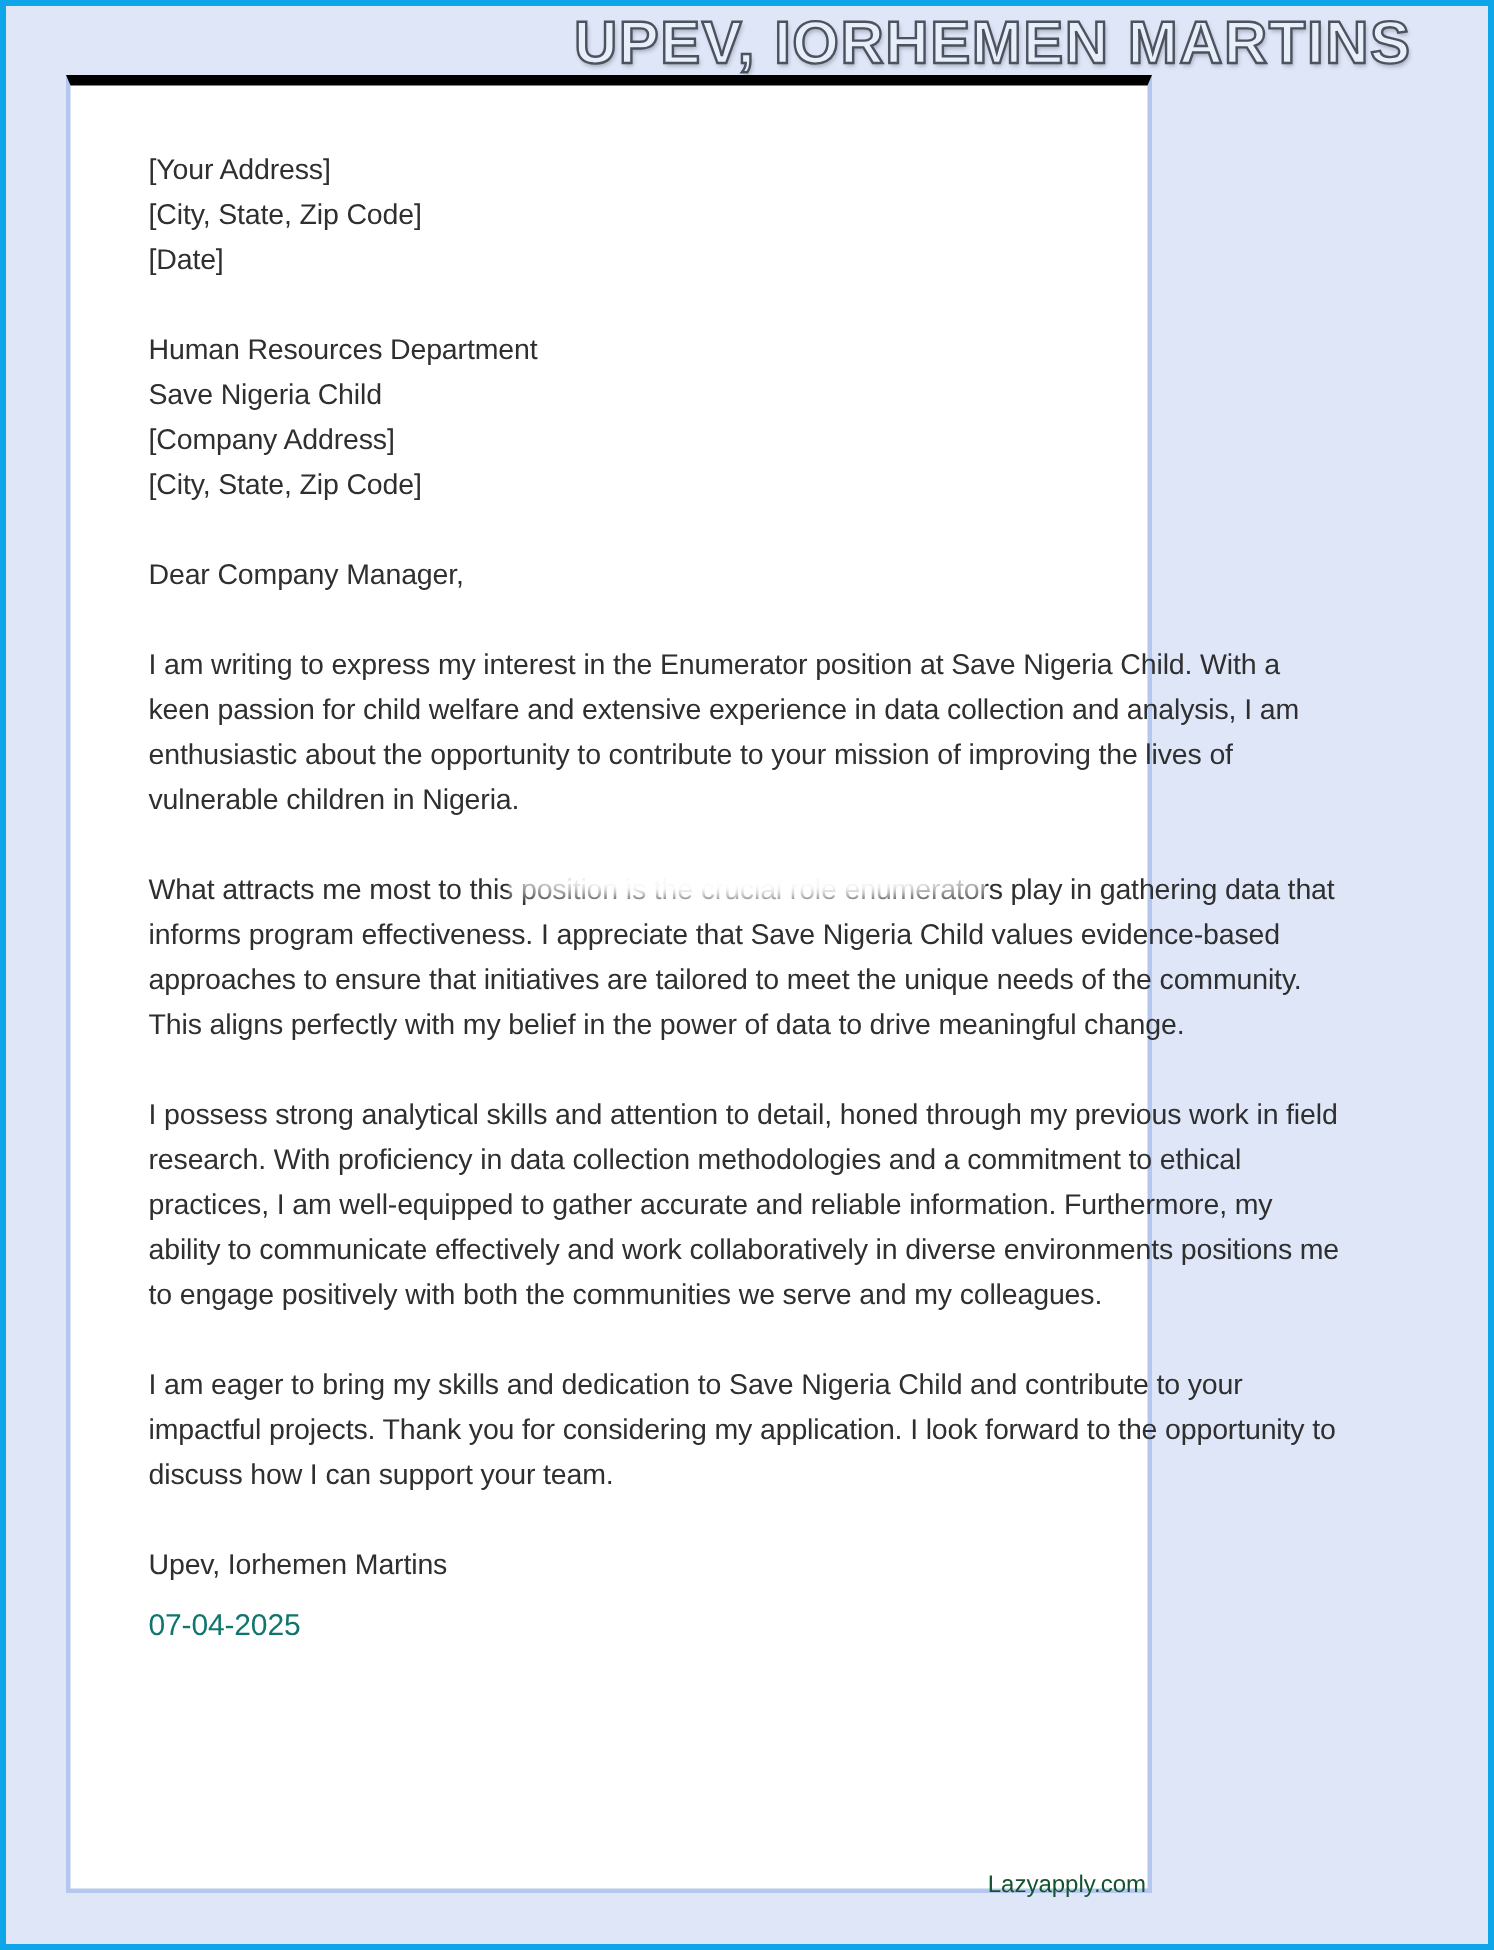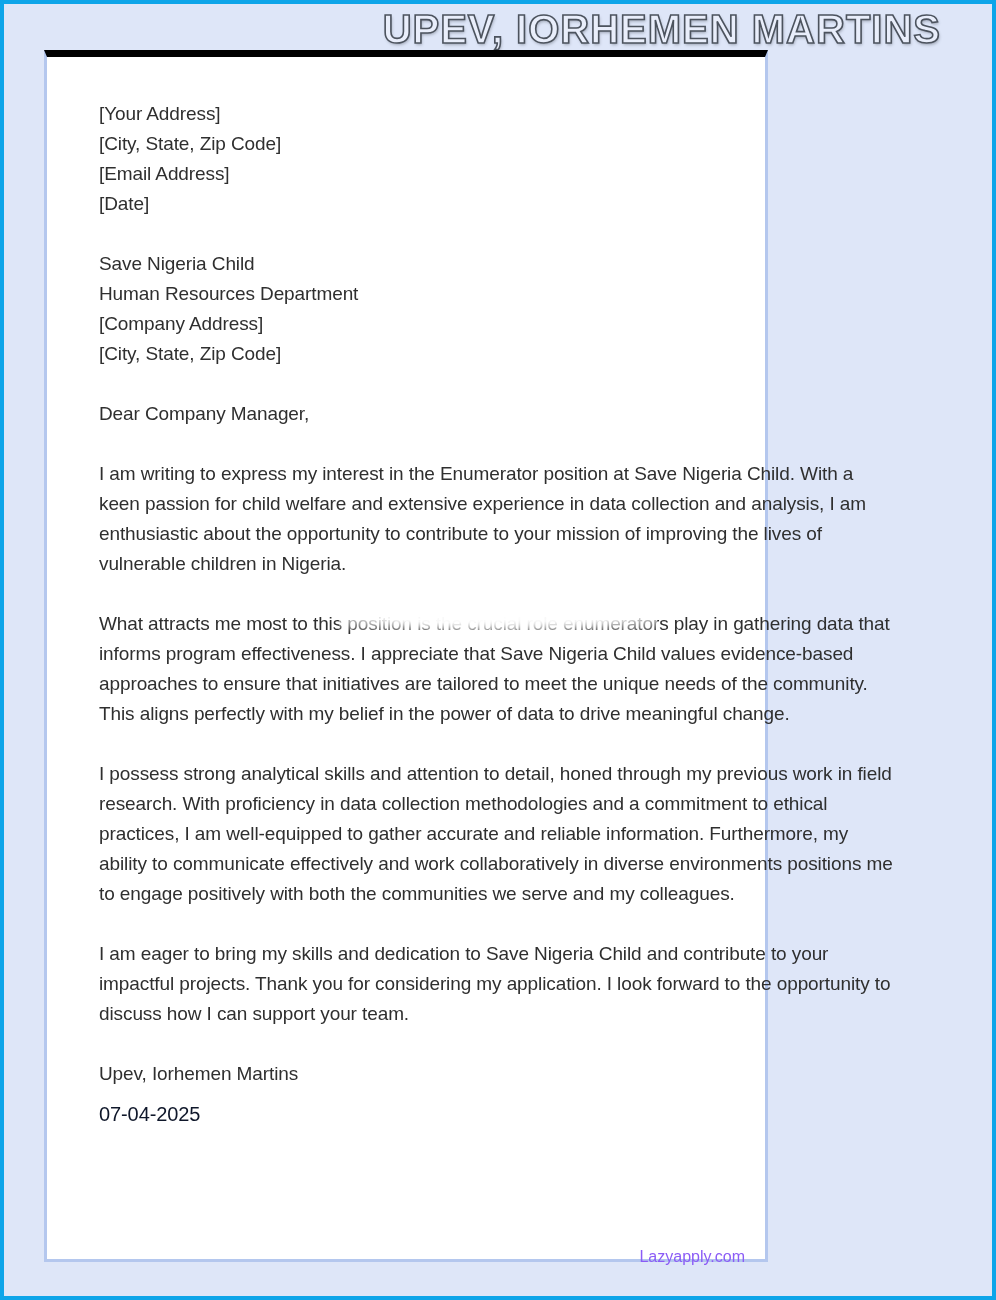--- a/index.html
+++ b/index.html
@@ -68,55 +68,54 @@
     pointer-events: none;
     background:
       radial-gradient(ellipse 60% 55% at 35% 35%, rgba(255,255,255,0.95) 30%, rgba(255,255,255,0) 100%),
       radial-gradient(ellipse 60% 55% at 70% 35%, rgba(255,255,255,0.9) 25%, rgba(255,255,255,0) 100%);
   }
 
   .closing-block { margin-bottom: 0; }
 
   .date-line {
     margin-top: 10px;
-    color: #0f172a;
+    color: #0f766e;
     font-size: 20px;
   }
 
   .watermark {
     position: absolute;
-    right: 20px;
+    right: 1px;
     bottom: -8px;
     font-size: 16px;
     line-height: 20px;
-    color: #8b5cf6;
+    color: #14532d;
     background: transparent;
     white-space: nowrap;
   }
 </style>
 </head>
 <body>
 
 <div class="frame">
 
   <div class="doc-title">UPEV, IORHEMEN MARTINS</div>
 
   <div class="page">
     <div class="page-content">
 
       <div class="block">
         <div class="line">[Your Address]</div>
         <div class="line">[City, State, Zip Code]</div>
-        <div class="line">[Email Address]</div>
         <div class="line">[Date]</div>
       </div>
 
       <div class="block">
+        <div class="line">Human Resources Department</div>
         <div class="line">Save Nigeria Child</div>
-        <div class="line">Human Resources Department</div>
         <div class="line">[Company Address]</div>
         <div class="line">[City, State, Zip Code]</div>
       </div>
 
       <div class="block">
         <div class="line">Dear Company Manager,</div>
       </div>
 
       <div class="para">I am writing to express my interest in the Enumerator position at Save Nigeria Child. With a keen passion for child welfare and extensive experience in data collection and analysis, I am enthusiastic about the opportunity to contribute to your mission of improving the lives of vulnerable children in Nigeria.</div>
 

